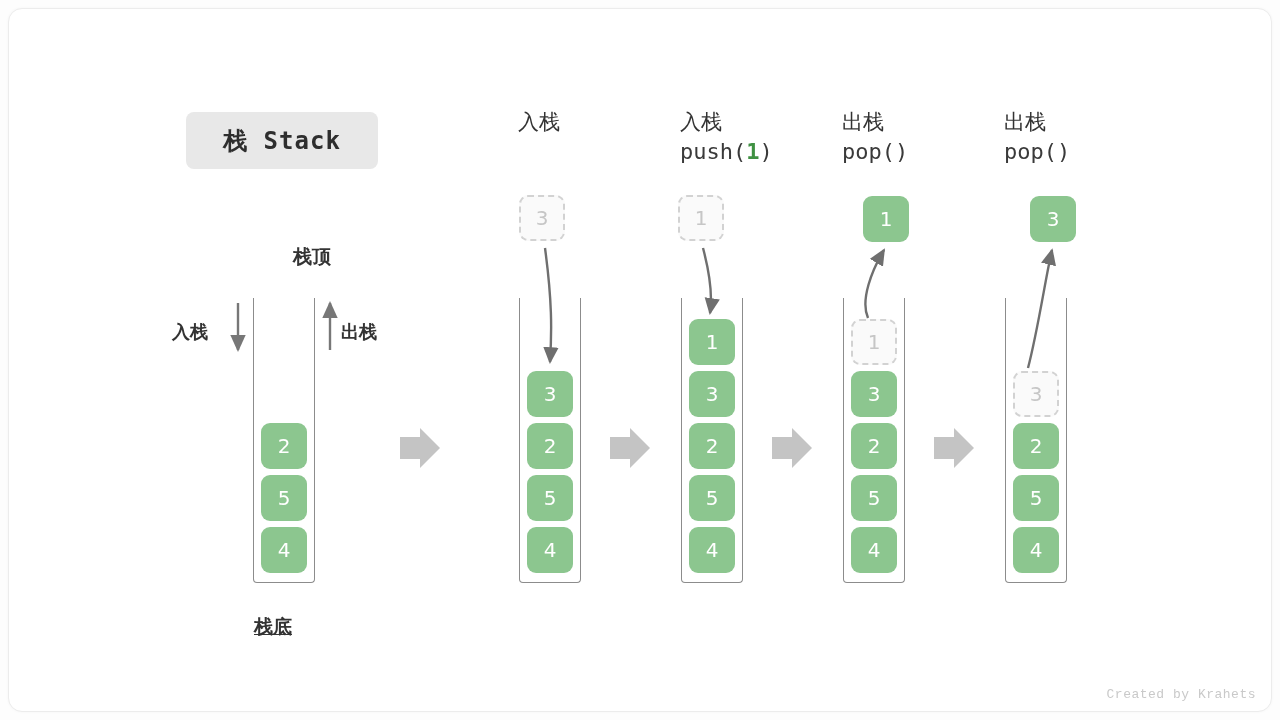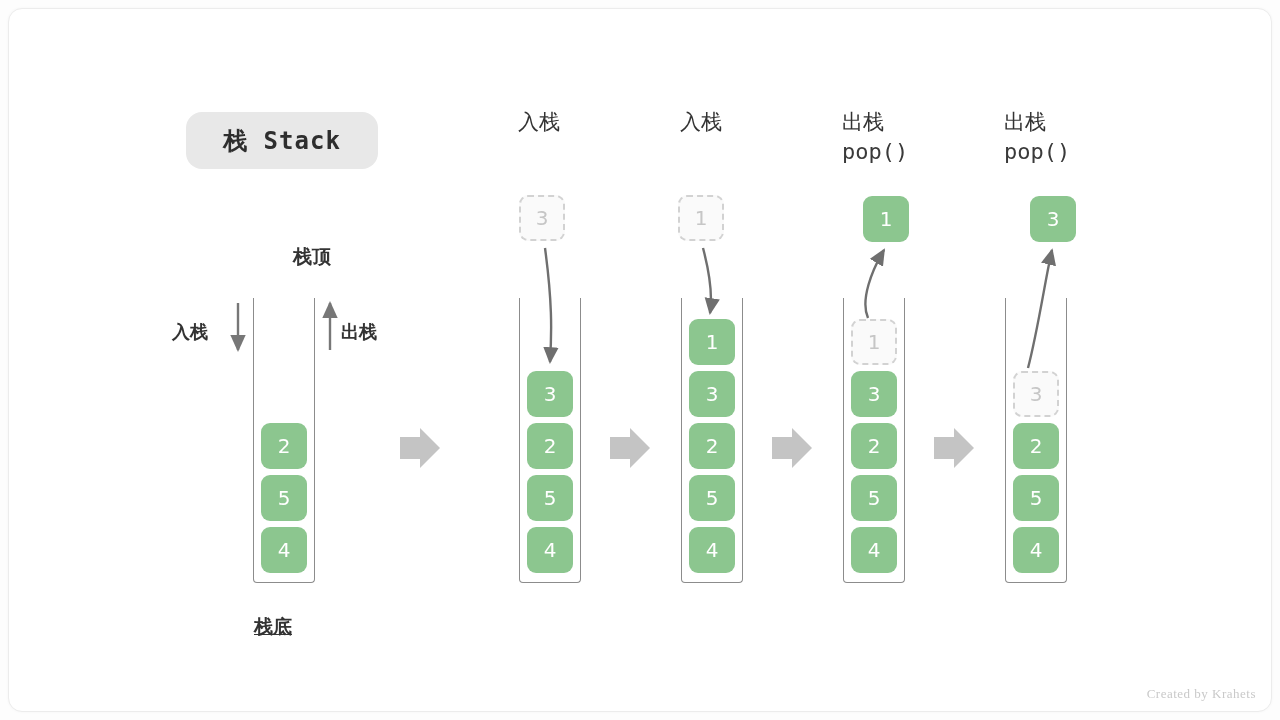--- a/index.html
+++ b/index.html
@@ -31,21 +31,21 @@
   }
 
   
   .title-badge {
     position: absolute;
     left: 186px;
     top: 112px;
     width: 192px;
     height: 57px;
     background: #e8e8e8;
-    border-radius: 16px;
+    border-radius: 8px;
     display: flex;
     align-items: center;
     justify-content: center;
     color: #2e2e2e;
     font-size: 24px;
     font-weight: bold;
     letter-spacing: 1px;
     font-family: "DejaVu Sans Mono", "Liberation Mono", monospace;
     white-space: pre;
   }
@@ -171,21 +171,21 @@
     height: 720px;
     pointer-events: none;
   }
 
   .credit {
     position: absolute;
     right: 24px;
     bottom: 18px;
     font-size: 13px;
     color: #c9c9c9;
-    font-family: Liberation Serif, serif;
+    font-family: Liberation Mono, monospace;
     letter-spacing: 0.5px;
   }
 </style>
 </head>
 <body>
 
 <div id="canvas">
   <div class="card"></div>
 
   <div class="title-badge">栈 Stack</div>
@@ -194,20 +194,21 @@
   <div class="cap-label cap-bot">栈底</div>
 
   <div class="side-label side-in">入栈</div>
   <div class="side-label side-out">出栈</div>
 
   <div class="col-head" style="left:518px">
     <span class="zh">入栈</span>
   </div>
   <div class="col-head" style="left:680px">
     <span class="zh">入栈</span>
+    <span class="code"><span>push(</span><span class="arg">1</span><span>)</span></span>
   </div>
   <div class="col-head" style="left:842px">
     <span class="zh">出栈</span>
     <span class="code"><span>pop(</span><span class="arg"></span><span>)</span></span>
   </div>
   <div class="col-head" style="left:1004px">
     <span class="zh">出栈</span>
     <span class="code"><span>pop(</span><span class="arg"></span><span>)</span></span>
   </div>
 

